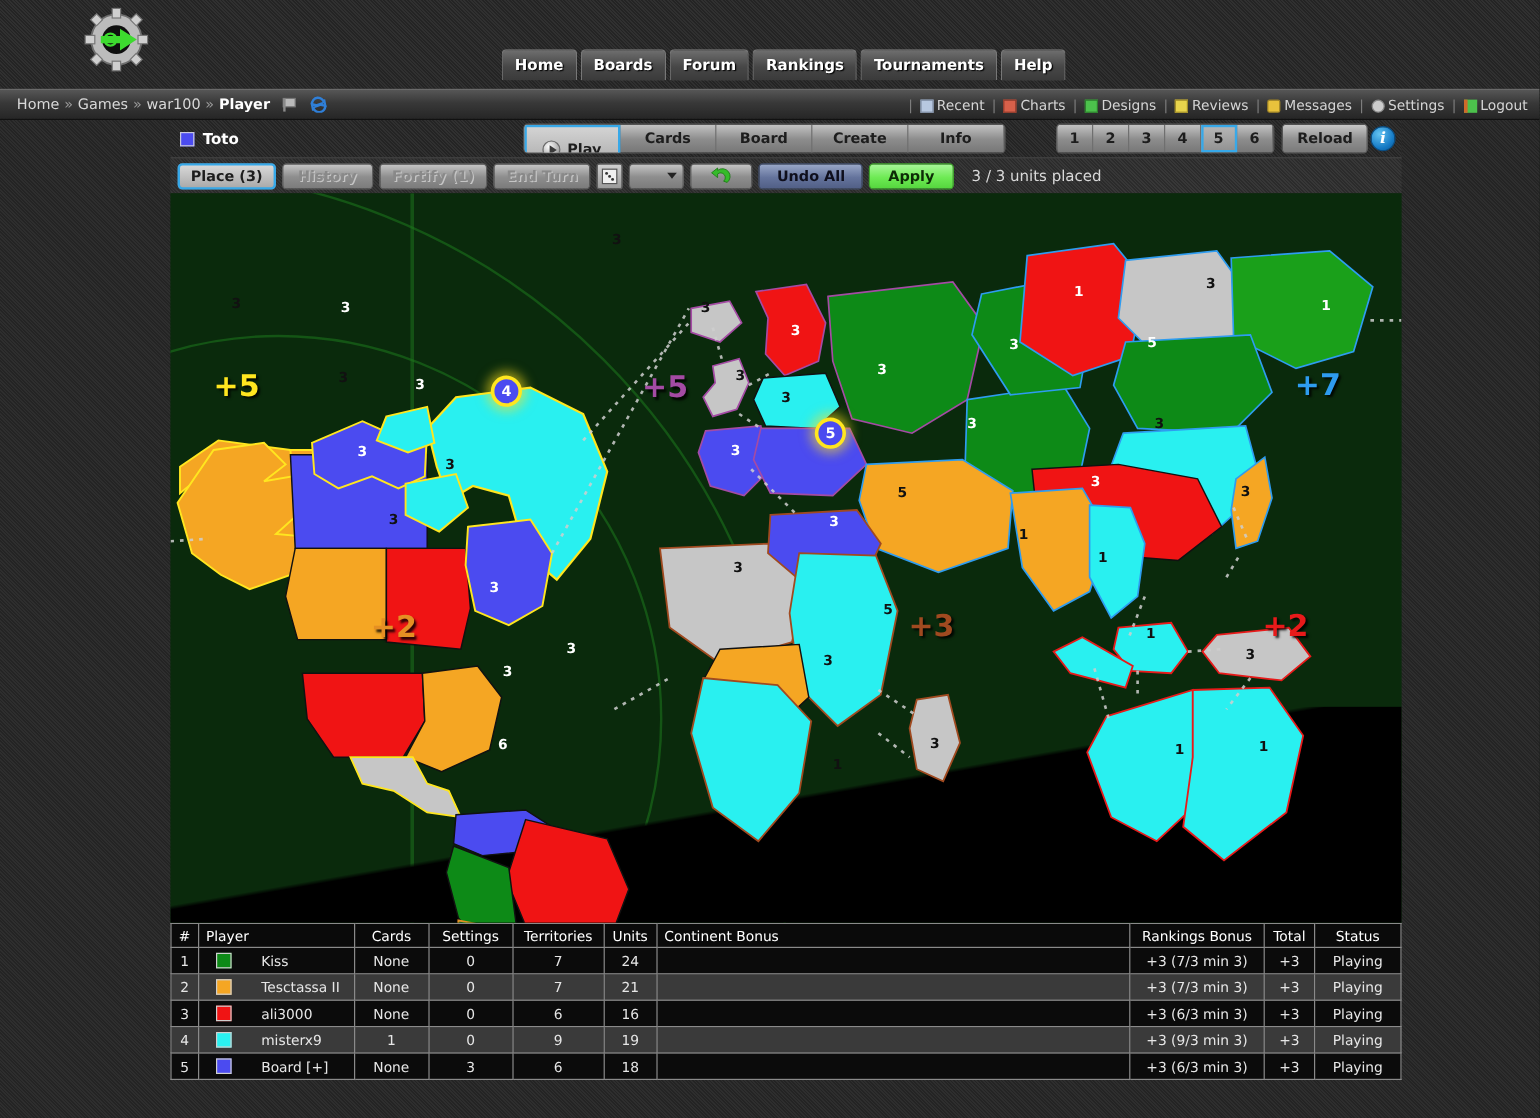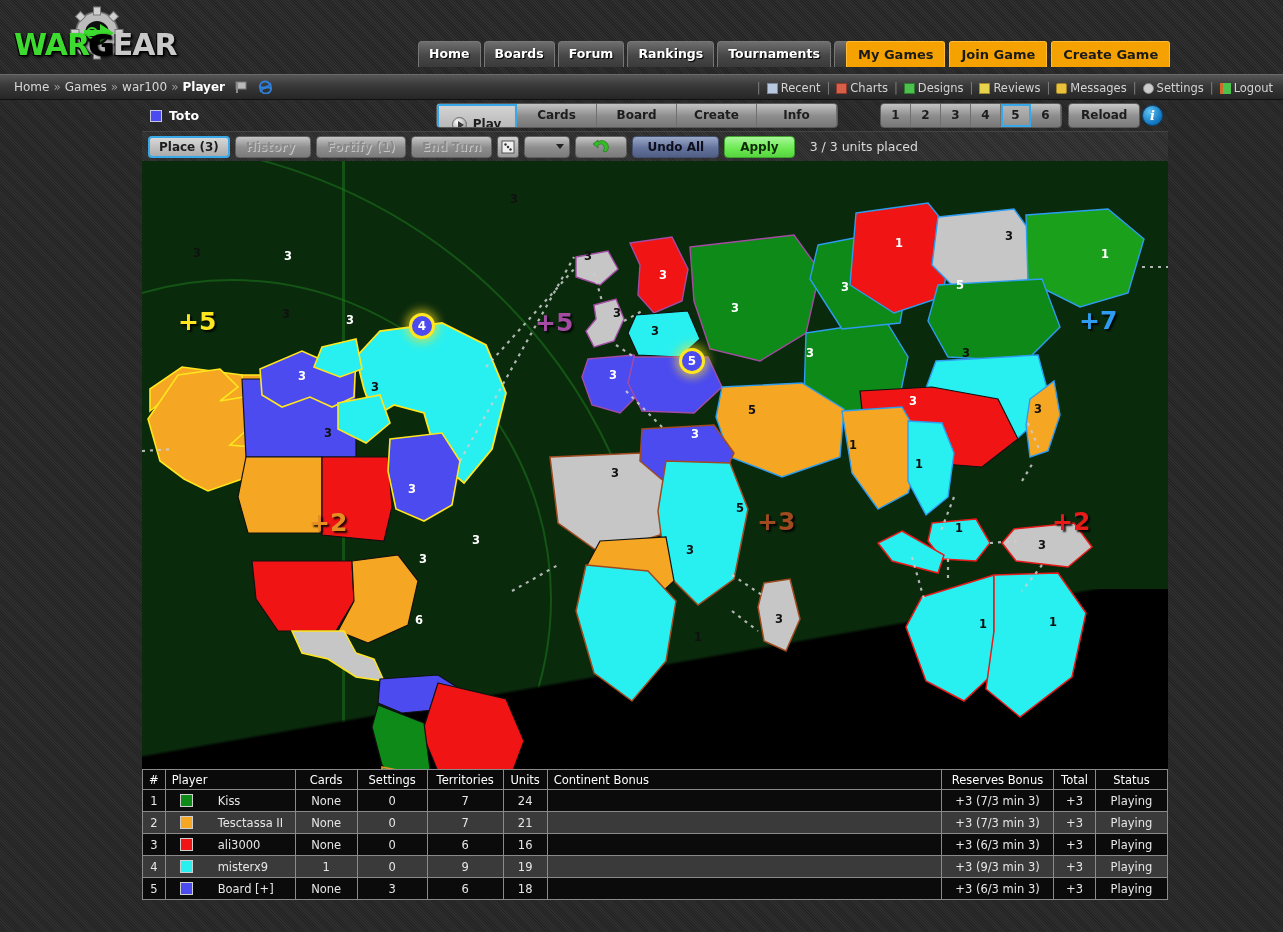--- a/index.html
+++ b/index.html
@@ -170,21 +170,21 @@
   
   #toolbar {
     position: relative; width: 1026px; height: 30px;
     background-image: repeating-linear-gradient(45deg,
       #2b2b2b 0px, #2b2b2b 1px, #373737 1px, #373737 2px);
     border-top: 1px solid #444;
     display: flex; align-items: center; padding-left: 6px; gap: 5px;
   }
   .phasebtn {
     height: 22px; line-height: 20px; min-width: 76px; padding: 0 10px;
-    text-align: left; border-radius: 4px;
+    text-align: center; border-radius: 4px;
     background: linear-gradient(#c6c6c6, #8e8e8e 52%, #7b7b7b);
     border: 1px solid #5f5f5f;
     font-size: 12px; font-weight: bold; color: #1d1d1d;
     cursor: pointer; font-family: "DejaVu Sans", sans-serif;
   }
   .phasebtn.active {
     background: linear-gradient(#dadada, #a8a8a8);
     outline: 2px solid #37a8e8; outline-offset: -2px;
   }
   .phasebtn.dim { color: #898989; text-shadow: 1px 1px 0 #c4c4c4; }
@@ -309,39 +309,31 @@
           <rect x="7" y="7" width="7" height="7" transform="rotate(45 10.5 10.5)"></rect>
           <rect x="40" y="7" width="7" height="7" transform="rotate(45 43.5 10.5)"></rect>
           <rect x="7" y="40" width="7" height="7" transform="rotate(45 10.5 43.5)"></rect>
           <rect x="40" y="40" width="7" height="7" transform="rotate(45 43.5 43.5)"></rect>
         </g>
         <circle cx="27" cy="27" r="12" fill="#0f0f0f"></circle>
         <path d="M14 24 L30 24 L30 18 L44 27 L30 36 L30 30 L14 30 Z" fill="#3ddb2f"></path>
         <circle cx="22" cy="27" r="5" fill="none" stroke="#3ddb2f" stroke-width="2"></circle>
       </g>
     </svg>
-    <div class="logo-text">
-      <span class="logo-war">WAR</span><span style="color:transparent">G</span><span class="logo-ear">EAR</span>
-    </div>
   </div>
 
   <div id="mainnav">
     <div class="navbtn">Home</div>
     <div class="navbtn">Boards</div>
     <div class="navbtn">Forum</div>
     <div class="navbtn">Rankings</div>
     <div class="navbtn">Tournaments</div>
     <div class="navbtn">Help</div>
   </div>
 
-  <div id="actionnav">
-    <div class="actbtn">My Games</div>
-    <div class="actbtn">Join Game</div>
-    <div class="actbtn">Create Game</div>
-  </div>
 </div>
 
 <div id="crumbbar">
   <div id="crumbs">
     <span>Home</span>
     <span class="sep">»</span>
     <span>Games</span>
     <span class="sep">»</span>
     <span>war100</span>
     <span class="sep">»</span>
@@ -614,21 +606,21 @@
   <table id="ptable">
     <thead>
       <tr>
         <th class="colnum">#</th>
         <th class="lft" style="width:130px">Player</th>
         <th style="width:62px">Cards</th>
         <th style="width:70px">Settings</th>
         <th style="width:76px">Territories</th>
         <th style="width:44px">Units</th>
         <th class="lft">Continent Bonus</th>
-        <th style="width:112px">Reserves Bonus</th>
+        <th style="width:112px">Rankings Bonus</th>
         <th style="width:42px">Total</th>
         <th style="width:72px">Status</th>
       </tr>
     </thead>
     <tbody id="ptbody">
         <tr class="odd">
           <td>1</td>
           <td class="pname">
             <span class="pcell">
               <span class="pswatch" style="background:#0d8a17"></span>

